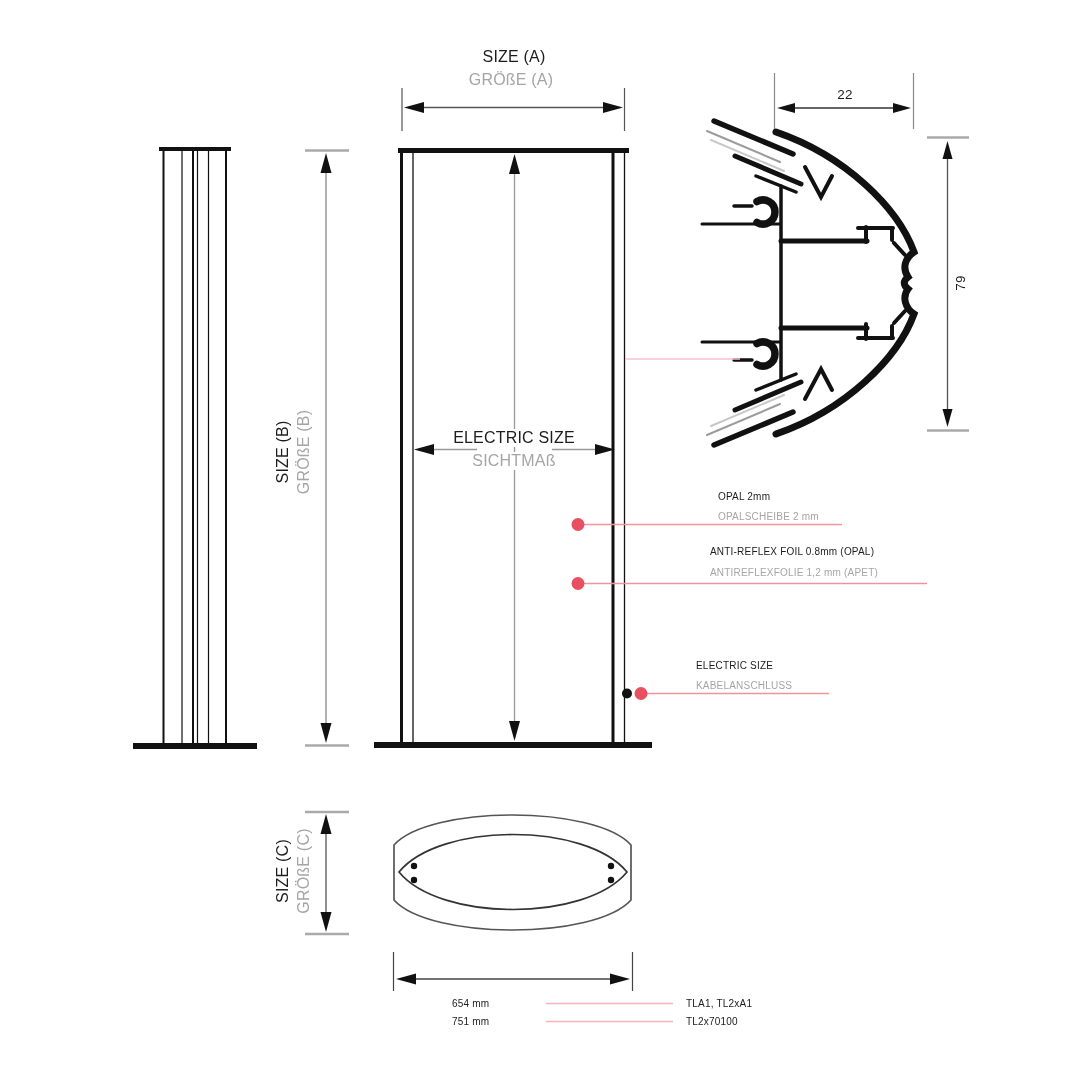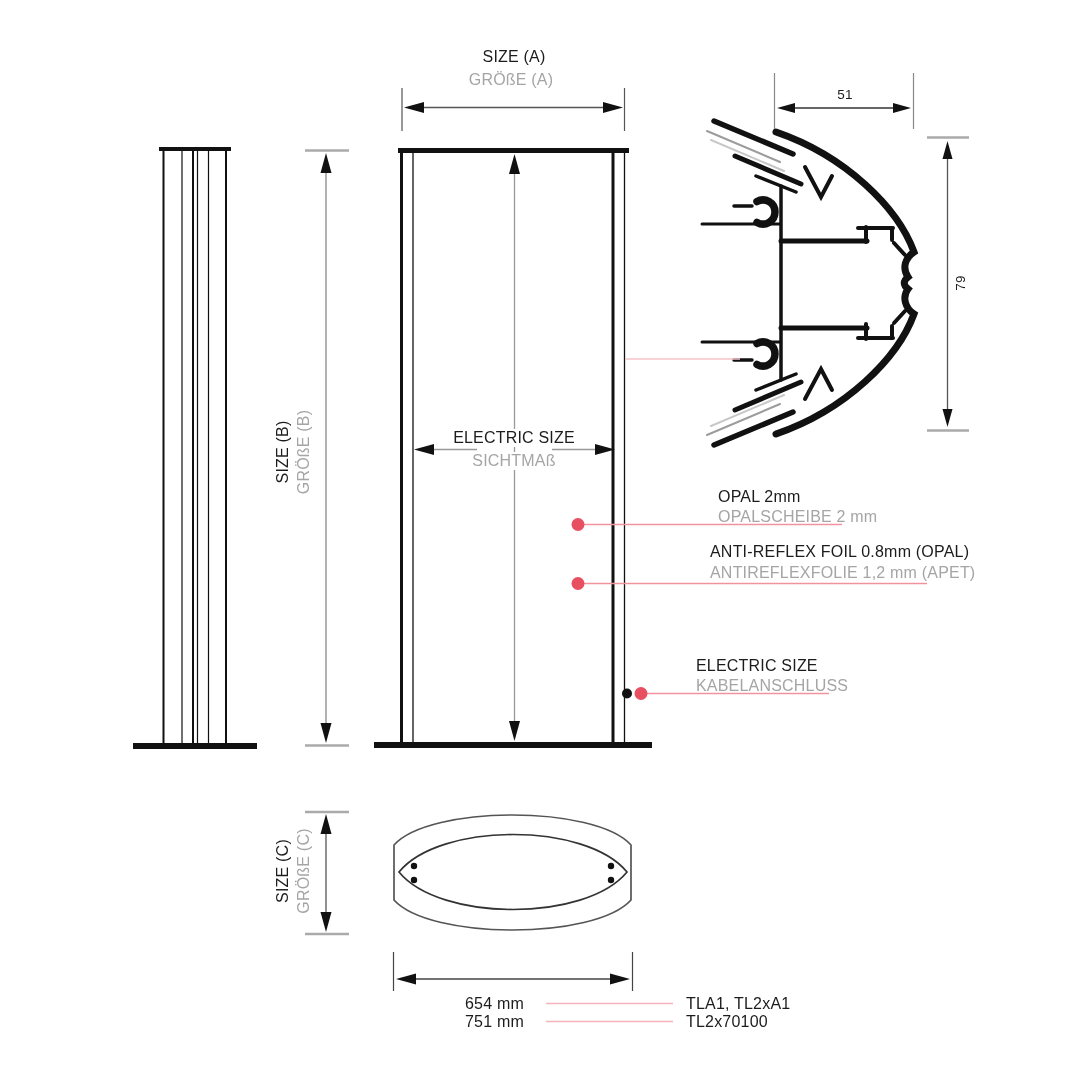--- a/index.html
+++ b/index.html
@@ -4,23 +4,23 @@
 <style>
   html,body{margin:0;padding:0}
   .stage{position:relative;width:1080px;height:1080px;background:#ffffff;overflow:hidden;
          font-family:"Liberation Sans",sans-serif;color:#1c1c1c}
   .stage svg{position:absolute;left:0;top:0}
   .lbl{position:absolute;white-space:nowrap;font-size:16px;letter-spacing:.2px;line-height:18px}
   .de{color:#a5a5a5}
   .ctr{transform:translate(-50%,-50%);text-align:right}
   .rot{transform:translate(-50%,-50%) rotate(-90deg);text-align:center}
   .sm{font-size:13.5px}
-  .ann{font-size:16px;line-height:17px}
+  .ann{font-size:10px;line-height:17px}
   .whitebg{background:#fff;padding:0 5px}
-  .rightal{text-align:center}
+  .rightal{text-align:left}
 </style>
 </head>
 <body>
 
 <div class="stage">
 
 <svg width="1080" height="1080" viewBox="0 0 1080 1080">
 
   <g stroke="#111" fill="none">
     <rect x="159" y="147" width="72" height="4" fill="#111" stroke="none"></rect>
@@ -148,21 +148,21 @@
 
   <div class="lbl ctr" style="left:514px;top:57px">SIZE (A)</div>
   <div class="lbl ctr de" style="left:511px;top:80px">GRÖßE (A)</div>
 
   <div class="lbl rot" style="left:283px;top:452px">SIZE (B)</div>
   <div class="lbl rot de" style="left:304px;top:452px">GRÖßE (B)</div>
 
   <div class="lbl ctr whitebg" style="left:514px;top:438px">ELECTRIC SIZE</div>
   <div class="lbl ctr whitebg de" style="left:514px;top:461px">SICHTMAß</div>
 
-  <div class="lbl ctr sm" style="left:845px;top:95px">51</div>
+  <div class="lbl ctr sm" style="left:845px;top:95px">22</div>
   <div class="lbl rot sm" style="left:961px;top:283px">79</div>
 
   <div class="lbl ann" style="left:718px;top:488px">OPAL 2mm</div>
   <div class="lbl ann de" style="left:718px;top:508px">OPALSCHEIBE 2 mm</div>
 
   <div class="lbl ann" style="left:710px;top:543px">ANTI-REFLEX FOIL 0.8mm (OPAL)</div>
   <div class="lbl ann de" style="left:710px;top:564px">ANTIREFLEXFOLIE 1,2 mm (APET)</div>
 
   <div class="lbl ann" style="left:696px;top:657px">ELECTRIC SIZE</div>
   <div class="lbl ann de" style="left:696px;top:677px">KABELANSCHLUSS</div>

